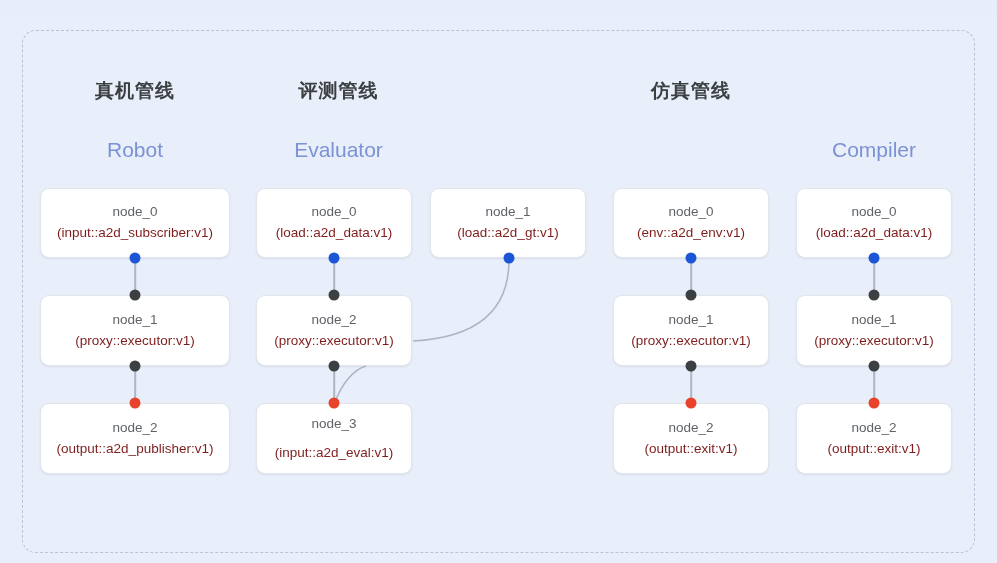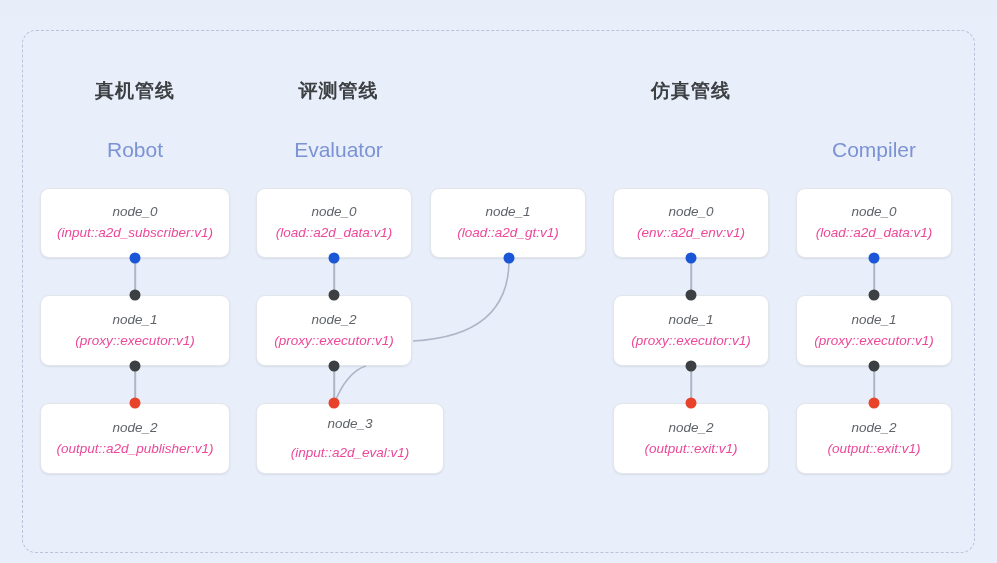--- a/index.html
+++ b/index.html
@@ -70,31 +70,30 @@
     box-sizing: border-box;
     background: #ffffff;
     border: 1px solid #e2e5ea;
     border-radius: 9px;
     box-shadow: 0 1px 2px rgba(60,64,67,0.10);
     display: flex;
     flex-direction: column;
     align-items: center;
     justify-content: center;
     text-align: center;
-    font-style: italic;
   }
   .node-name {
     font-size: 13.5px;
     color: #5f6368;
     line-height: 1.55;
     white-space: nowrap;
   }
   .node-type {
     font-size: 13.5px;
-    color: #ec4899;
+    color: #7f1d1d;
     line-height: 1.55;
     white-space: nowrap;
   }
 
   
   .dot {
     position: absolute;
     width: 11px;
     height: 11px;
     border-radius: 50%;
@@ -159,21 +158,21 @@
   </div>
 
   <div class="node-box" style="left:256px; top:172px; width:156px; height:70px;">
     <div class="node-name">node_0</div>
     <div class="node-type">(load::a2d_data:v1)</div>
   </div>
   <div class="node-box" style="left:256px; top:279px; width:156px; height:71px;">
     <div class="node-name">node_2</div>
     <div class="node-type">(proxy::executor:v1)</div>
   </div>
-  <div class="node-box" style="left:256px; top:387px; width:188px; height:71px;gap:8px;">
+  <div class="node-box" style="left:256px; top:387px; width:156px; height:71px;gap:8px;">
     <div class="node-name">node_3</div>
     <div class="node-type">(input::a2d_eval:v1)</div>
   </div>
   <div class="node-box" style="left:430px; top:172px; width:156px; height:70px;">
     <div class="node-name">node_1</div>
     <div class="node-type">(load::a2d_gt:v1)</div>
   </div>
   <div class="link-v" style="left:334px; top:242px; height:37px;"></div>
   <div class="link-v" style="left:334px; top:350px; height:37px;"></div>
   <div class="dot dot-blue" style="left:334px; top:242px;"></div>

